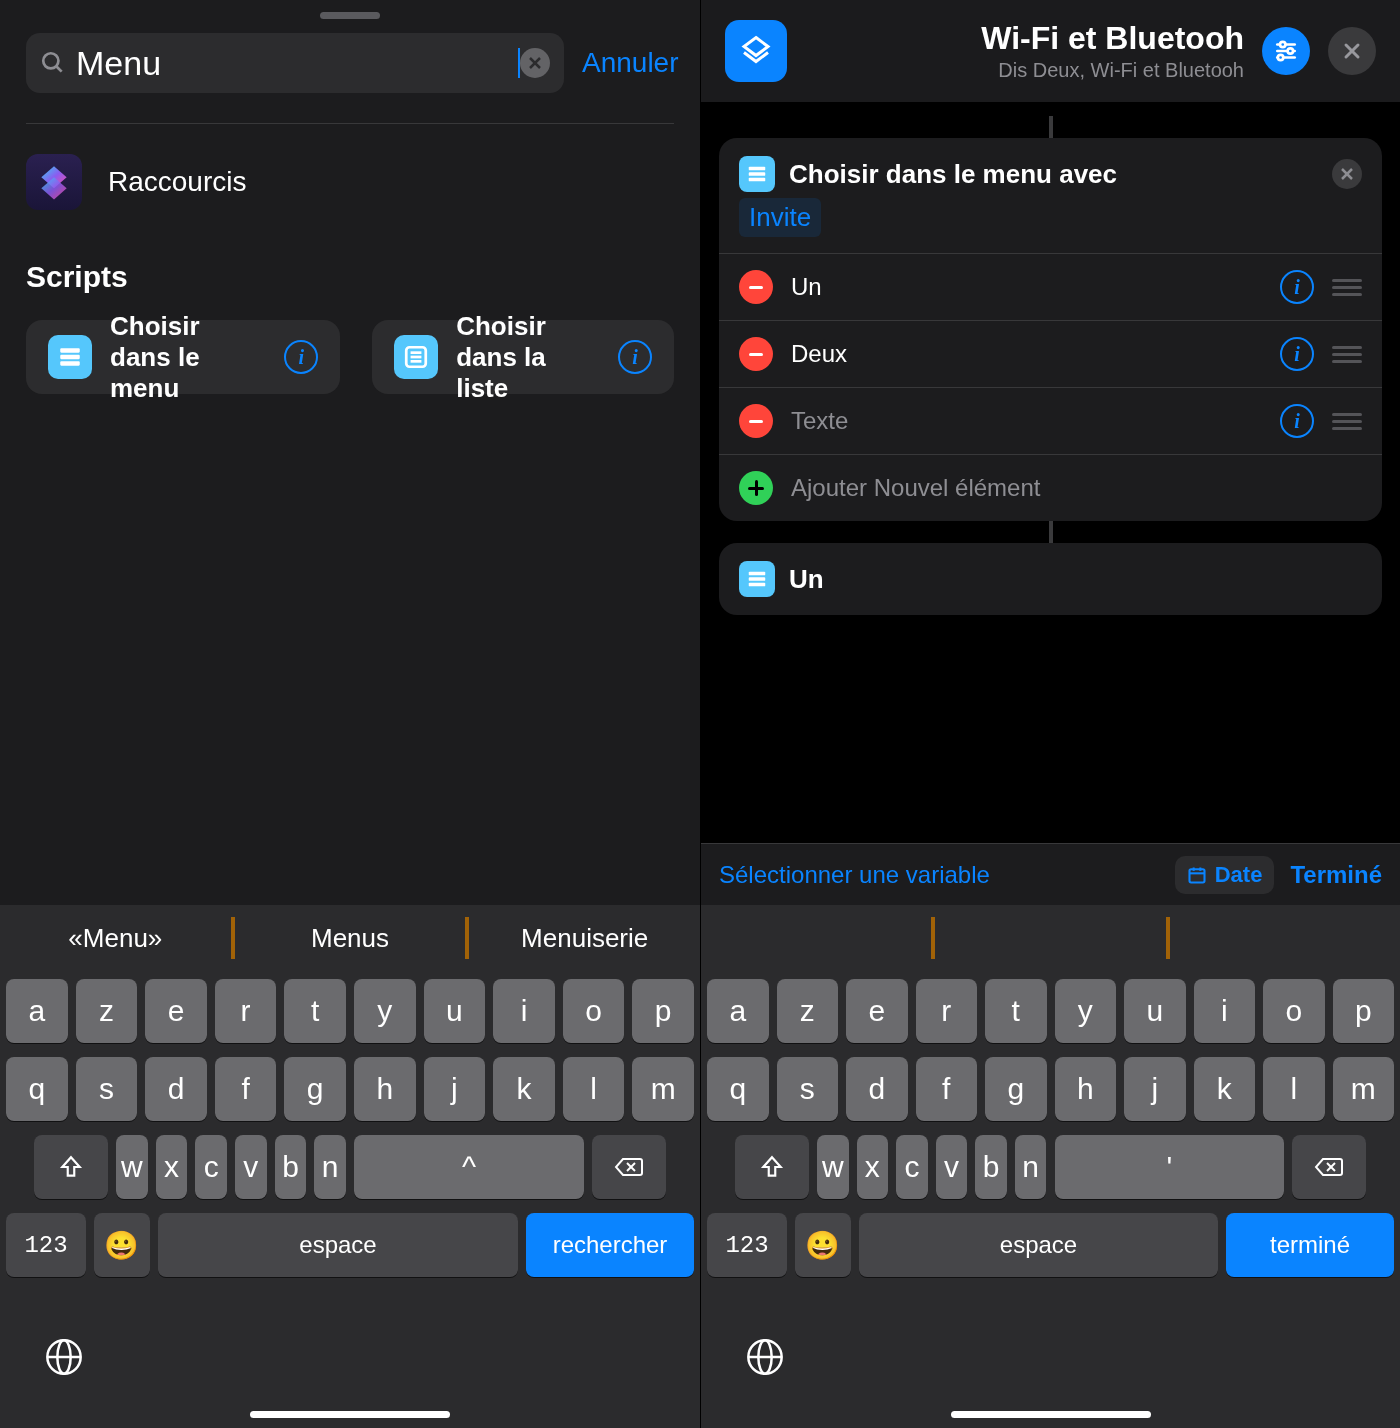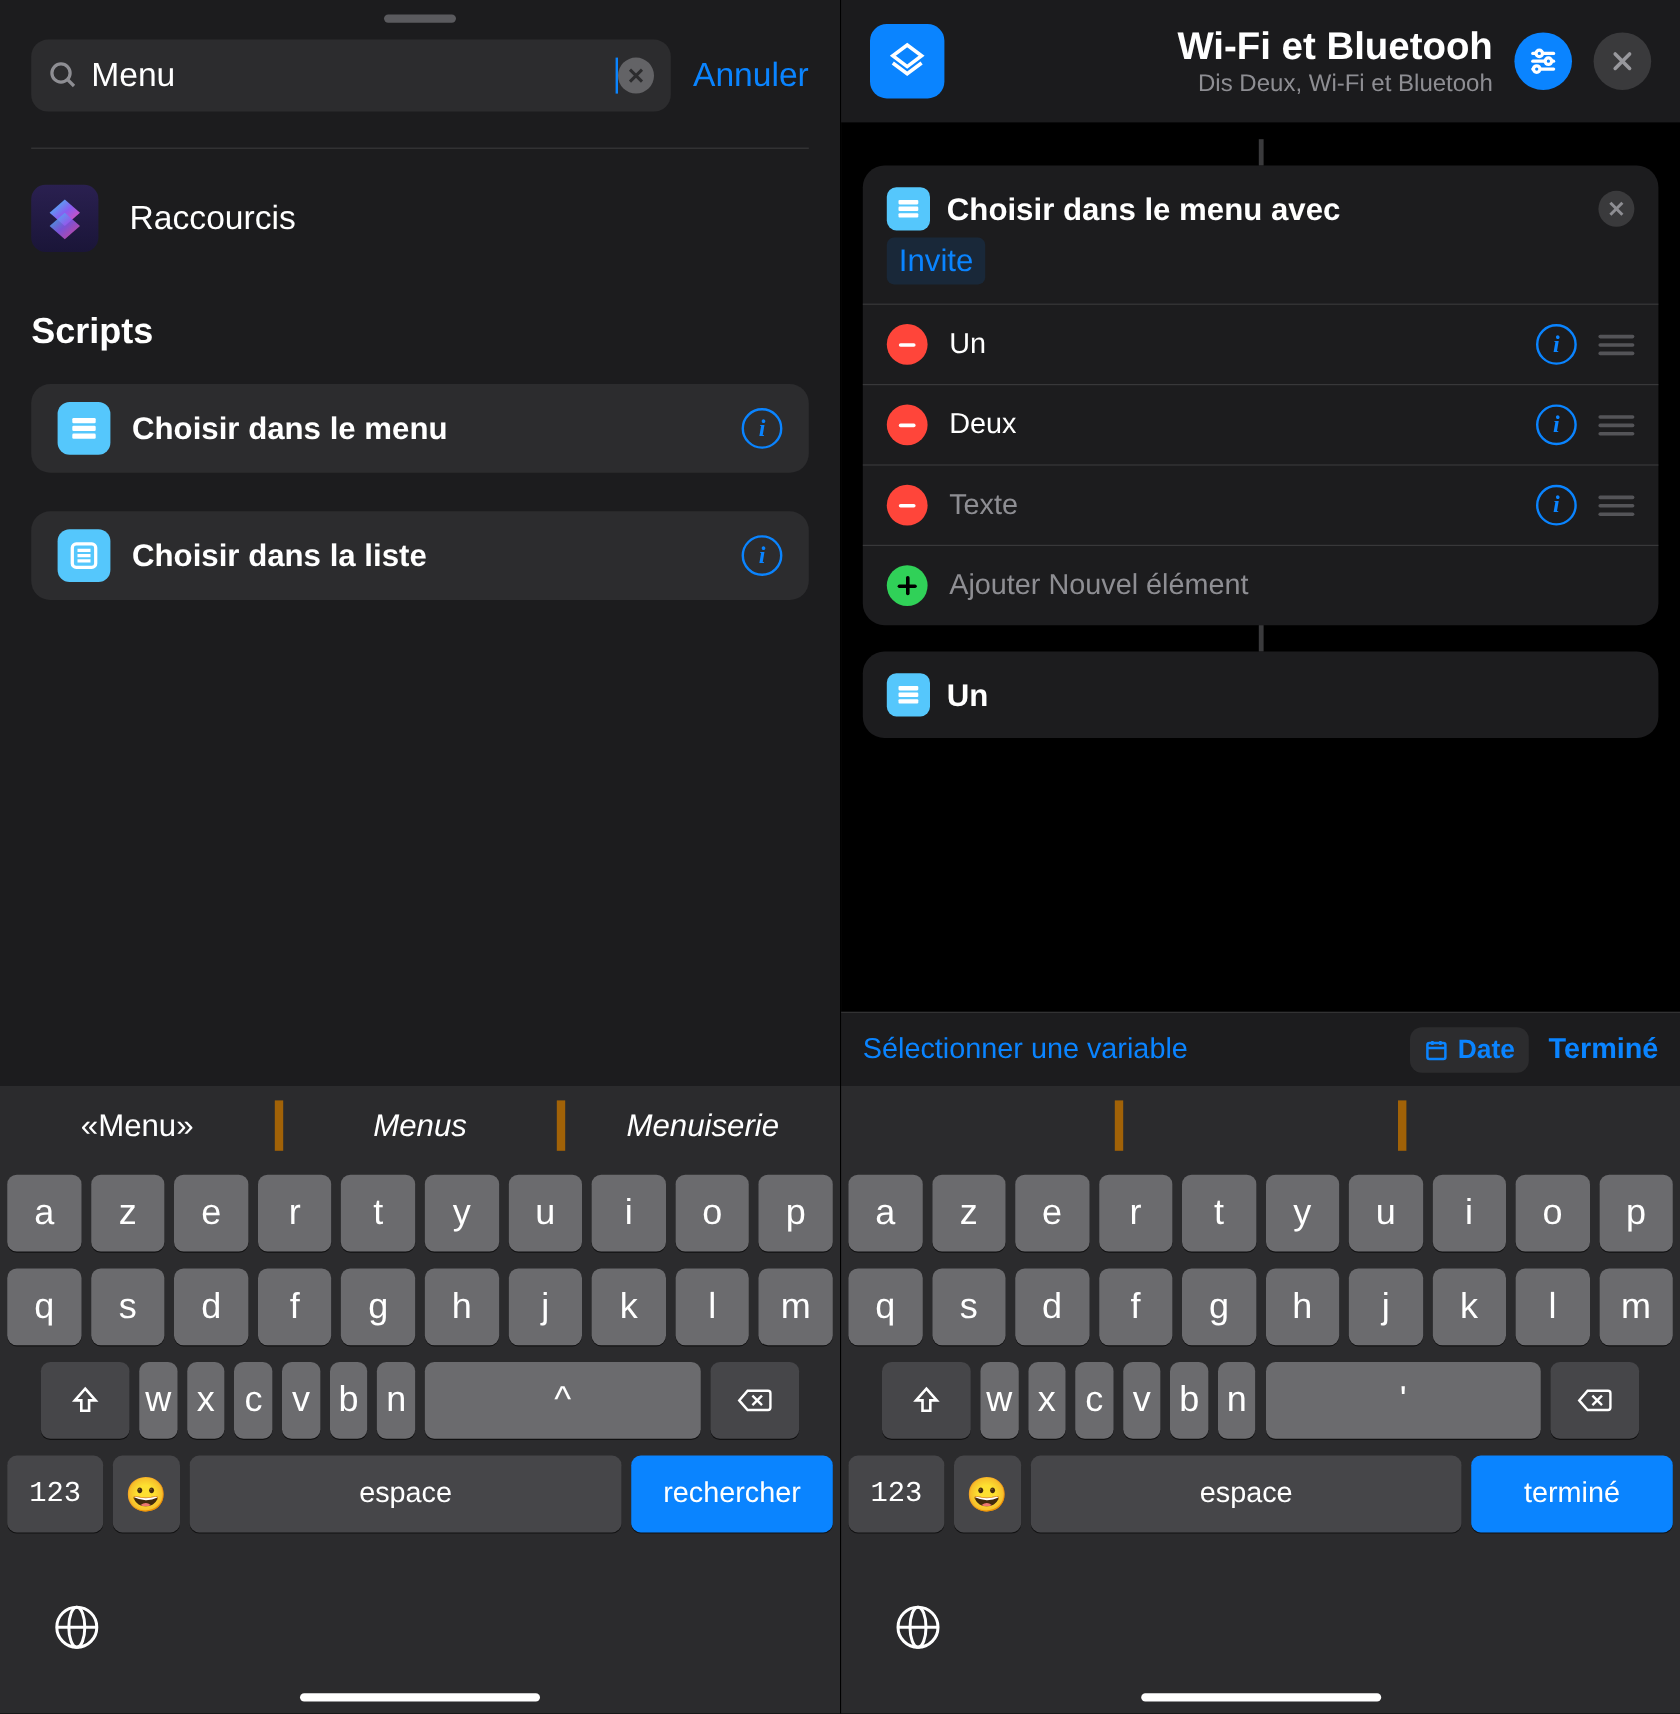--- a/index.html
+++ b/index.html
@@ -4,31 +4,31 @@
 <style>
   * { box-sizing: border-box; margin: 0; padding: 0; font-family: -apple-system, "SF Pro Text", Helvetica, Arial, sans-serif; }
   body { background: #000; width: 1400px; height: 1428px; display: flex; overflow: hidden; }
   .phone { width: 700px; height: 1428px; background: #1c1c1e; display: flex; flex-direction: column; position: relative; }
   .phone + .phone { border-left: 1px solid #000; }
   .grabber { width: 60px; height: 7px; background: #5a5a5e; border-radius: 4px; margin: 12px auto 14px; }
   
   .search-row { display: flex; align-items: center; padding: 0 26px; gap: 18px; }
   .search-field { flex: 1; background: #2c2c2e; border-radius: 14px; height: 60px; display: flex; align-items: center; padding: 0 14px; }
   .search-field svg { flex-shrink: 0; }
-  .search-input { flex: 1; background: transparent; border: none; outline: none; color: #fff; font-size: 28px; padding-left: 10px; }
+  .search-input { flex: 1; background: transparent; border: none; outline: none; color: #fff; font-size: 34px; padding-left: 10px; }
   .clear-btn { width: 30px; height: 30px; border-radius: 50%; background: #636366; display: flex; align-items: center; justify-content: center; color: #1c1c1e; font-size: 18px; }
   .cancel-link { color: #0a84ff; font-size: 28px; }
   .section { padding: 0 26px; }
   .divider { height: 1px; background: #38383a; margin: 30px 0 0; }
   .app-row { display: flex; align-items: center; gap: 26px; padding: 30px 0 10px; }
   .shortcuts-icon { width: 56px; height: 56px; border-radius: 12px; background: linear-gradient(180deg,#2a2050,#1a1538); display: flex; align-items: center; justify-content: center; }
   .shortcuts-icon svg { width: 38px; height: 38px; }
   .app-name { color: #fff; font-size: 28px; }
   .cat-title { color: #ffffff; font-size: 30px; font-weight: 700; margin-top: 40px; }
-  .action-list { margin-top: 26px; display: flex; flex-direction: column; gap: 32px; }
+  .action-list { margin-top: 26px; display: flex; gap: 32px; }
   .action-card { background: #2c2c2e; border-radius: 16px; height: 74px; display: flex; align-items: center; padding: 0 22px; gap: 18px; }
   .list-icon { width: 44px; height: 44px; border-radius: 10px; background: #55c7fc; display: flex; align-items: center; justify-content: center; }
   .action-label { flex: 1; color: #fff; font-size: 26px; font-weight: 600; }
   .info-circ { width: 34px; height: 34px; border-radius: 50%; border: 2.5px solid #0a84ff; color: #0a84ff; display: flex; align-items: center; justify-content: center; font-family: Georgia, serif; font-style: italic; font-size: 20px; font-weight: 600; }
   
   .r-header { display: flex; align-items: center; gap: 18px; padding: 20px 24px; background: #1b1b1d; }
   .r-hicon { width: 62px; height: 62px; border-radius: 14px; background: #0a84ff; display: flex; align-items: center; justify-content: center; }
   .r-htext { flex: 1; text-align: right; }
   .r-title { color: #fff; font-size: 32px; font-weight: 700; }
   .r-sub { color: #8e8e93; font-size: 20px; margin-top: 2px; }
@@ -60,21 +60,21 @@
   
   .var-bar { background: #1c1c1e; border-top: 1px solid #38383a; height: 62px; display: flex; align-items: center; padding: 0 18px; gap: 16px; }
   .var-sel { color: #0a84ff; font-size: 24px; flex: 1; }
   .var-chip { display: flex; align-items: center; gap: 8px; padding: 6px 12px; background: #2c2c2e; border-radius: 10px; color: #0a84ff; font-size: 22px; font-weight: 600; }
   .var-chip svg { width: 20px; height: 20px; }
   .var-done { color: #0a84ff; font-size: 24px; font-weight: 700; }
   
   .kb-wrap { background: #2b2b2d; }
   .suggest-row { display: flex; height: 66px; }
   .suggest-row > div { flex: 1; display: flex; align-items: center; justify-content: center; color: #fff; font-size: 26px; }
-  .suggest-row > div + div { border-left: 7px solid #a16207; margin: 12px 0; font-style: italic; }
+  .suggest-row > div + div { border-left: 4px solid #a16207; margin: 12px 0; }
   .kb { padding: 8px 6px 10px; }
   .kb-row { display: flex; gap: 8px; margin-bottom: 14px; justify-content: center;}
   .key { flex: 1; height: 64px; background: #6b6b6e; border-radius: 8px; display: flex; align-items: center; justify-content: center; color: #fff; font-size: 30px; box-shadow: 0 1px 0 rgba(0,0,0,.6); }
   .key.dark { background: #464649; }
   .key.shift, .key.bksp { flex: 0 0 74px; }
   .key.num { flex: 0 0 80px; font-size: 24px; font-family: Liberation Mono, monospace;}
   .key.emoji { flex: 0 0 56px; font-size: 28px;}
   .key.space { flex: 1; font-size: 24px;}
   .key.action { flex: 0 0 168px; background: #0a84ff; font-size: 24px;}
   .kb-row.r3 { padding: 0 28px; }

